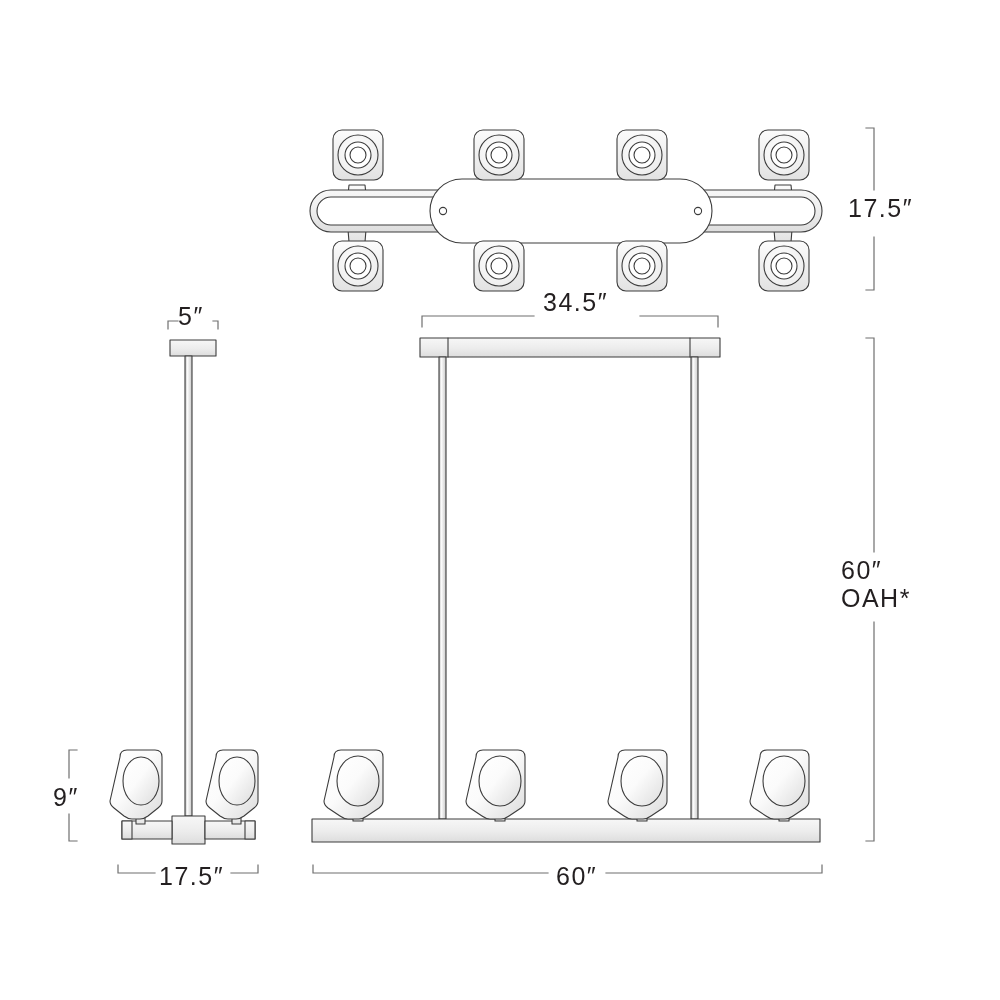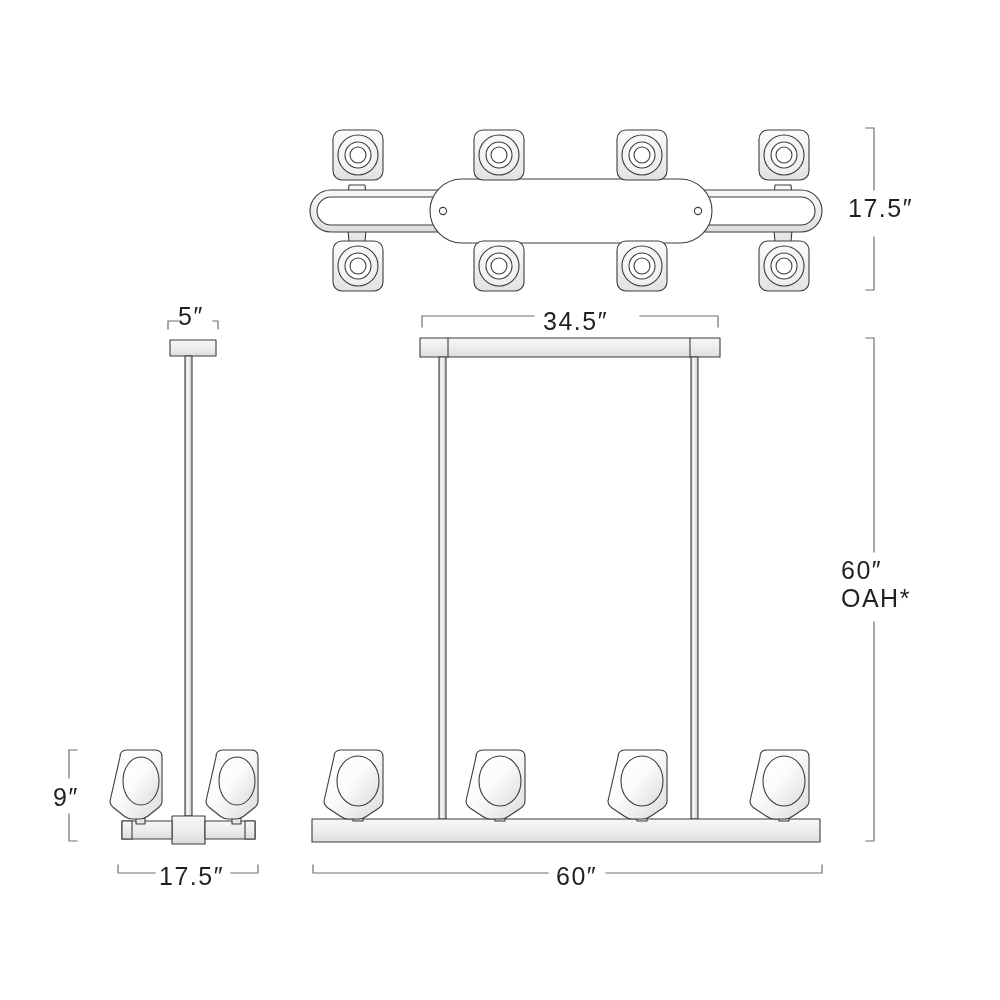--- a/index.html
+++ b/index.html
@@ -30,21 +30,21 @@
   .dim-text {
     position: absolute;
     color: #231f20;
     font-family: "Liberation Sans", sans-serif;
     font-weight: 300;
     letter-spacing: 0.06em;
     white-space: pre;
     line-height: 1.12;
   }
   .dim-17-5-top   { left: 848px; top: 194px;  font-size: 25px; }
-  .dim-34-5       { left: 543px; top: 307px;  font-size: 25px; }
+  .dim-34-5       { left: 543px; top: 288px;  font-size: 25px; }
   .dim-5          { left: 178px; top: 302px;  font-size: 25px; }
   .dim-60-oah     { left: 841px; top: 556px;  font-size: 25px; text-align: left; }
   .dim-9          { left: 53px;  top: 783px;  font-size: 25px; }
   .dim-17-5-bot   { left: 159px; top: 862px;  font-size: 25px; }
   .dim-60-bot     { left: 556px; top: 862px;  font-size: 25px; }
 </style>
 </head>
 <body>
 
 <div id="sheet">

